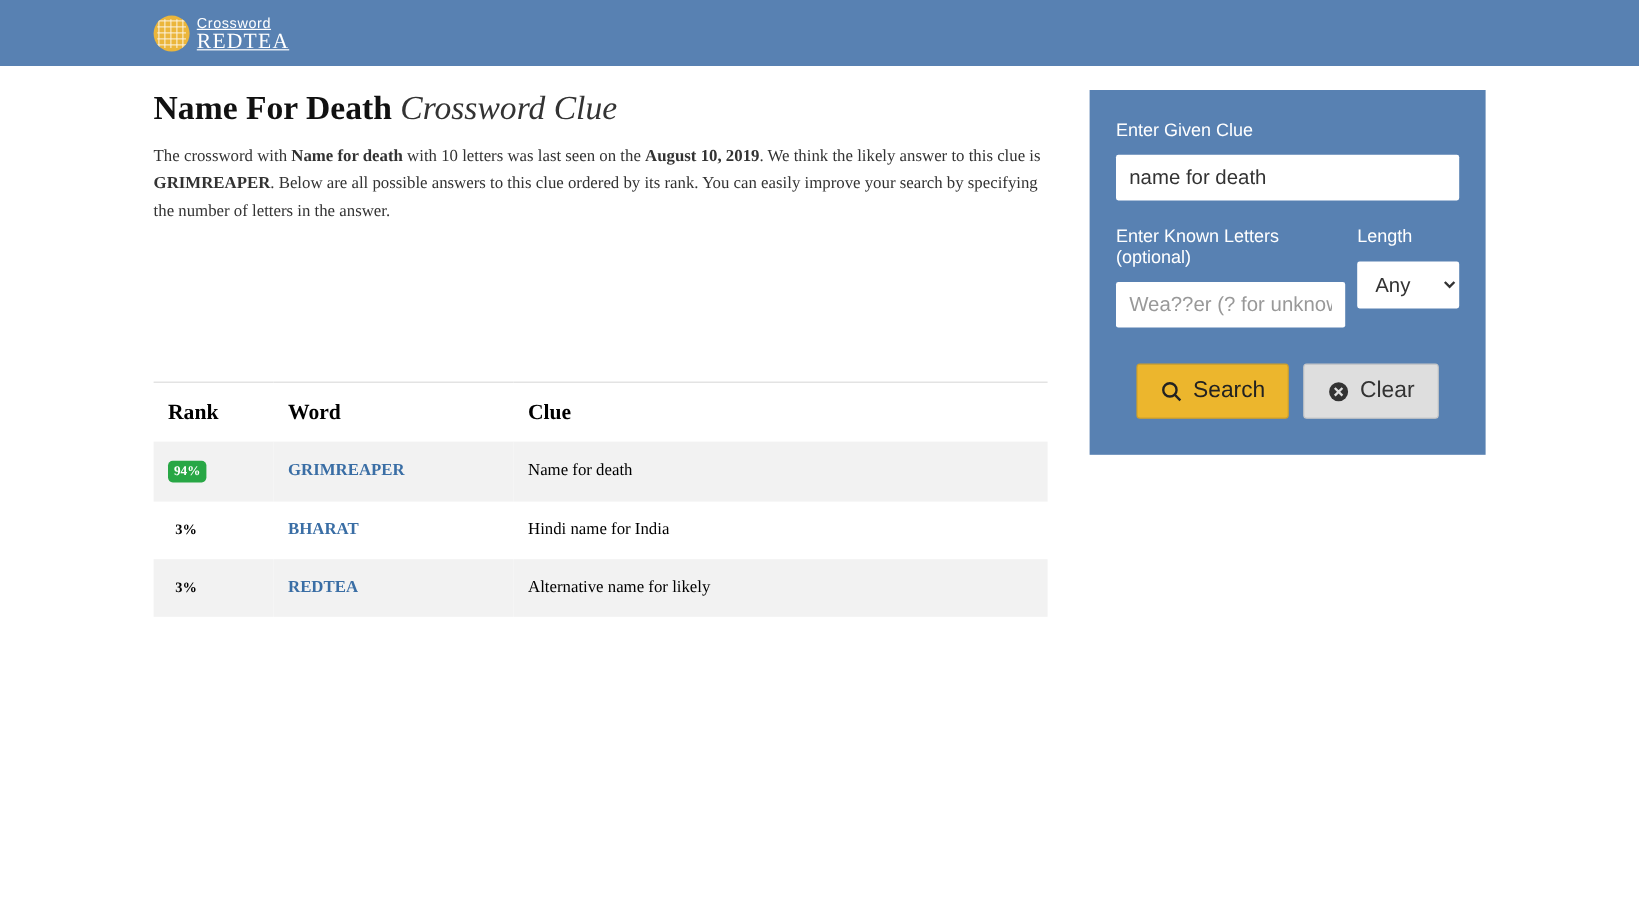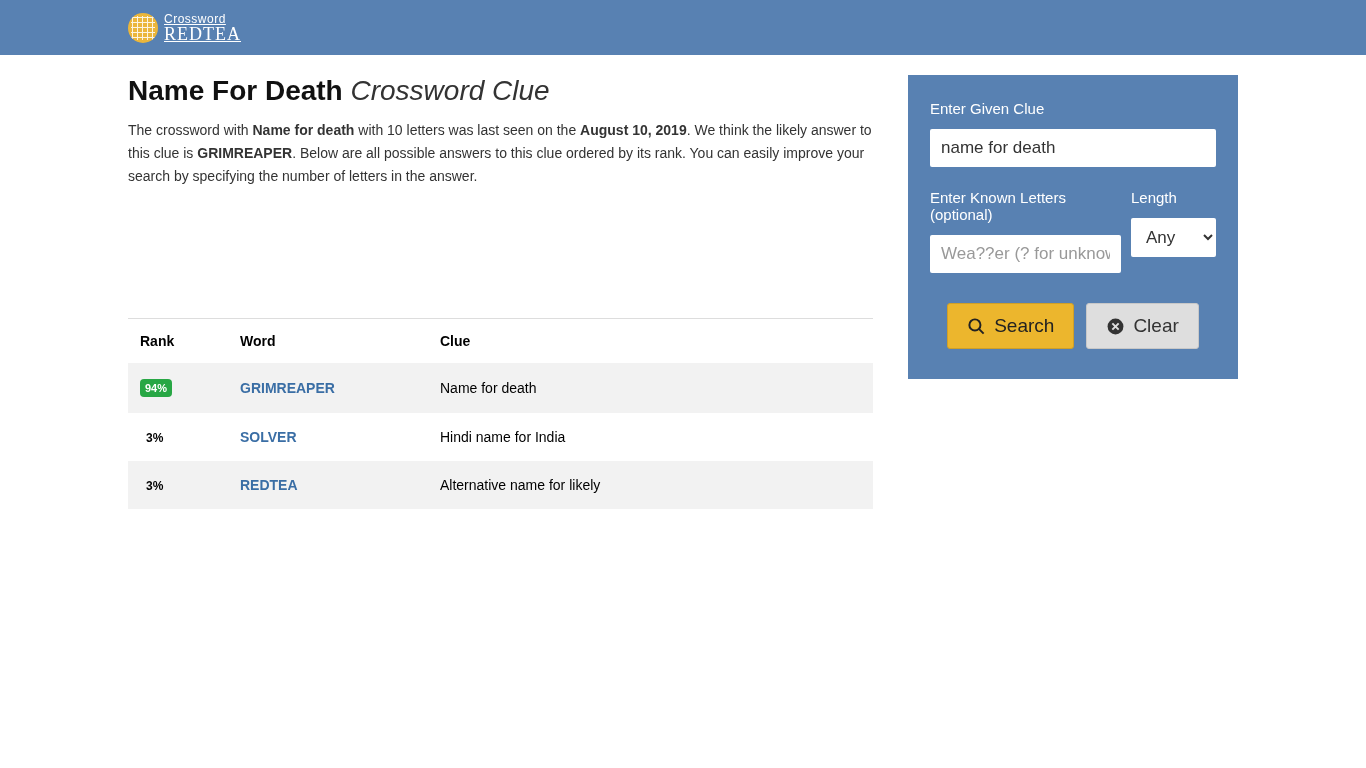--- a/index.html
+++ b/index.html
@@ -61,21 +61,21 @@
     
     .container {
       width: 1150px;
       margin: 0 auto;
       padding: 20px;
       display: flex;
       gap: 35px;
       align-items: flex-start;
     }
     
-    .main { flex: 1; }
+    .main { flex: 1; font-family: Liberation Serif, serif; }
     
     .page-title {
       font-size: 28px;
       font-weight: 700;
       color: #111;
       margin-bottom: 12px;
     }
     .page-title .light {
       font-weight: 400;
       font-style: italic;
@@ -89,21 +89,21 @@
       margin-bottom: 130px;
     }
     .intro b { font-weight: 700; }
     
     .results-table {
       width: 100%;
       border-collapse: collapse;
     }
     .results-table th {
       text-align: left;
-      font-size: 14px;
+      font-size: 18px;
       font-weight: 700;
       padding: 14px 12px;
       border-top: 1px solid #ddd;
     }
     .results-table td {
       padding: 16px 12px;
       font-size: 14px;
       vertical-align: middle;
     }
     .results-table tbody tr:nth-child(odd) { background: #f2f2f2; }
@@ -226,21 +226,21 @@
         </tr>
       </thead>
       <tbody id="results-body">
           <tr>
             <td class="col-rank"><span class="rank-badge">94%</span></td>
             <td class="col-word"><a class="word-link" href="#">GRIMREAPER</a></td>
             <td>Name for death</td>
           </tr>
           <tr>
             <td class="col-rank"><span class="rank-plain">3%</span></td>
-            <td class="col-word"><a class="word-link" href="#">SOLVER</a></td>
+            <td class="col-word"><a class="word-link" href="#">BHARAT</a></td>
             <td>Hindi name for India</td>
           </tr>
           <tr>
             <td class="col-rank"><span class="rank-plain">3%</span></td>
             <td class="col-word"><a class="word-link" href="#">REDTEA</a></td>
             <td>Alternative name for likely</td>
           </tr>
         </tbody>
     </table>
   </div>

